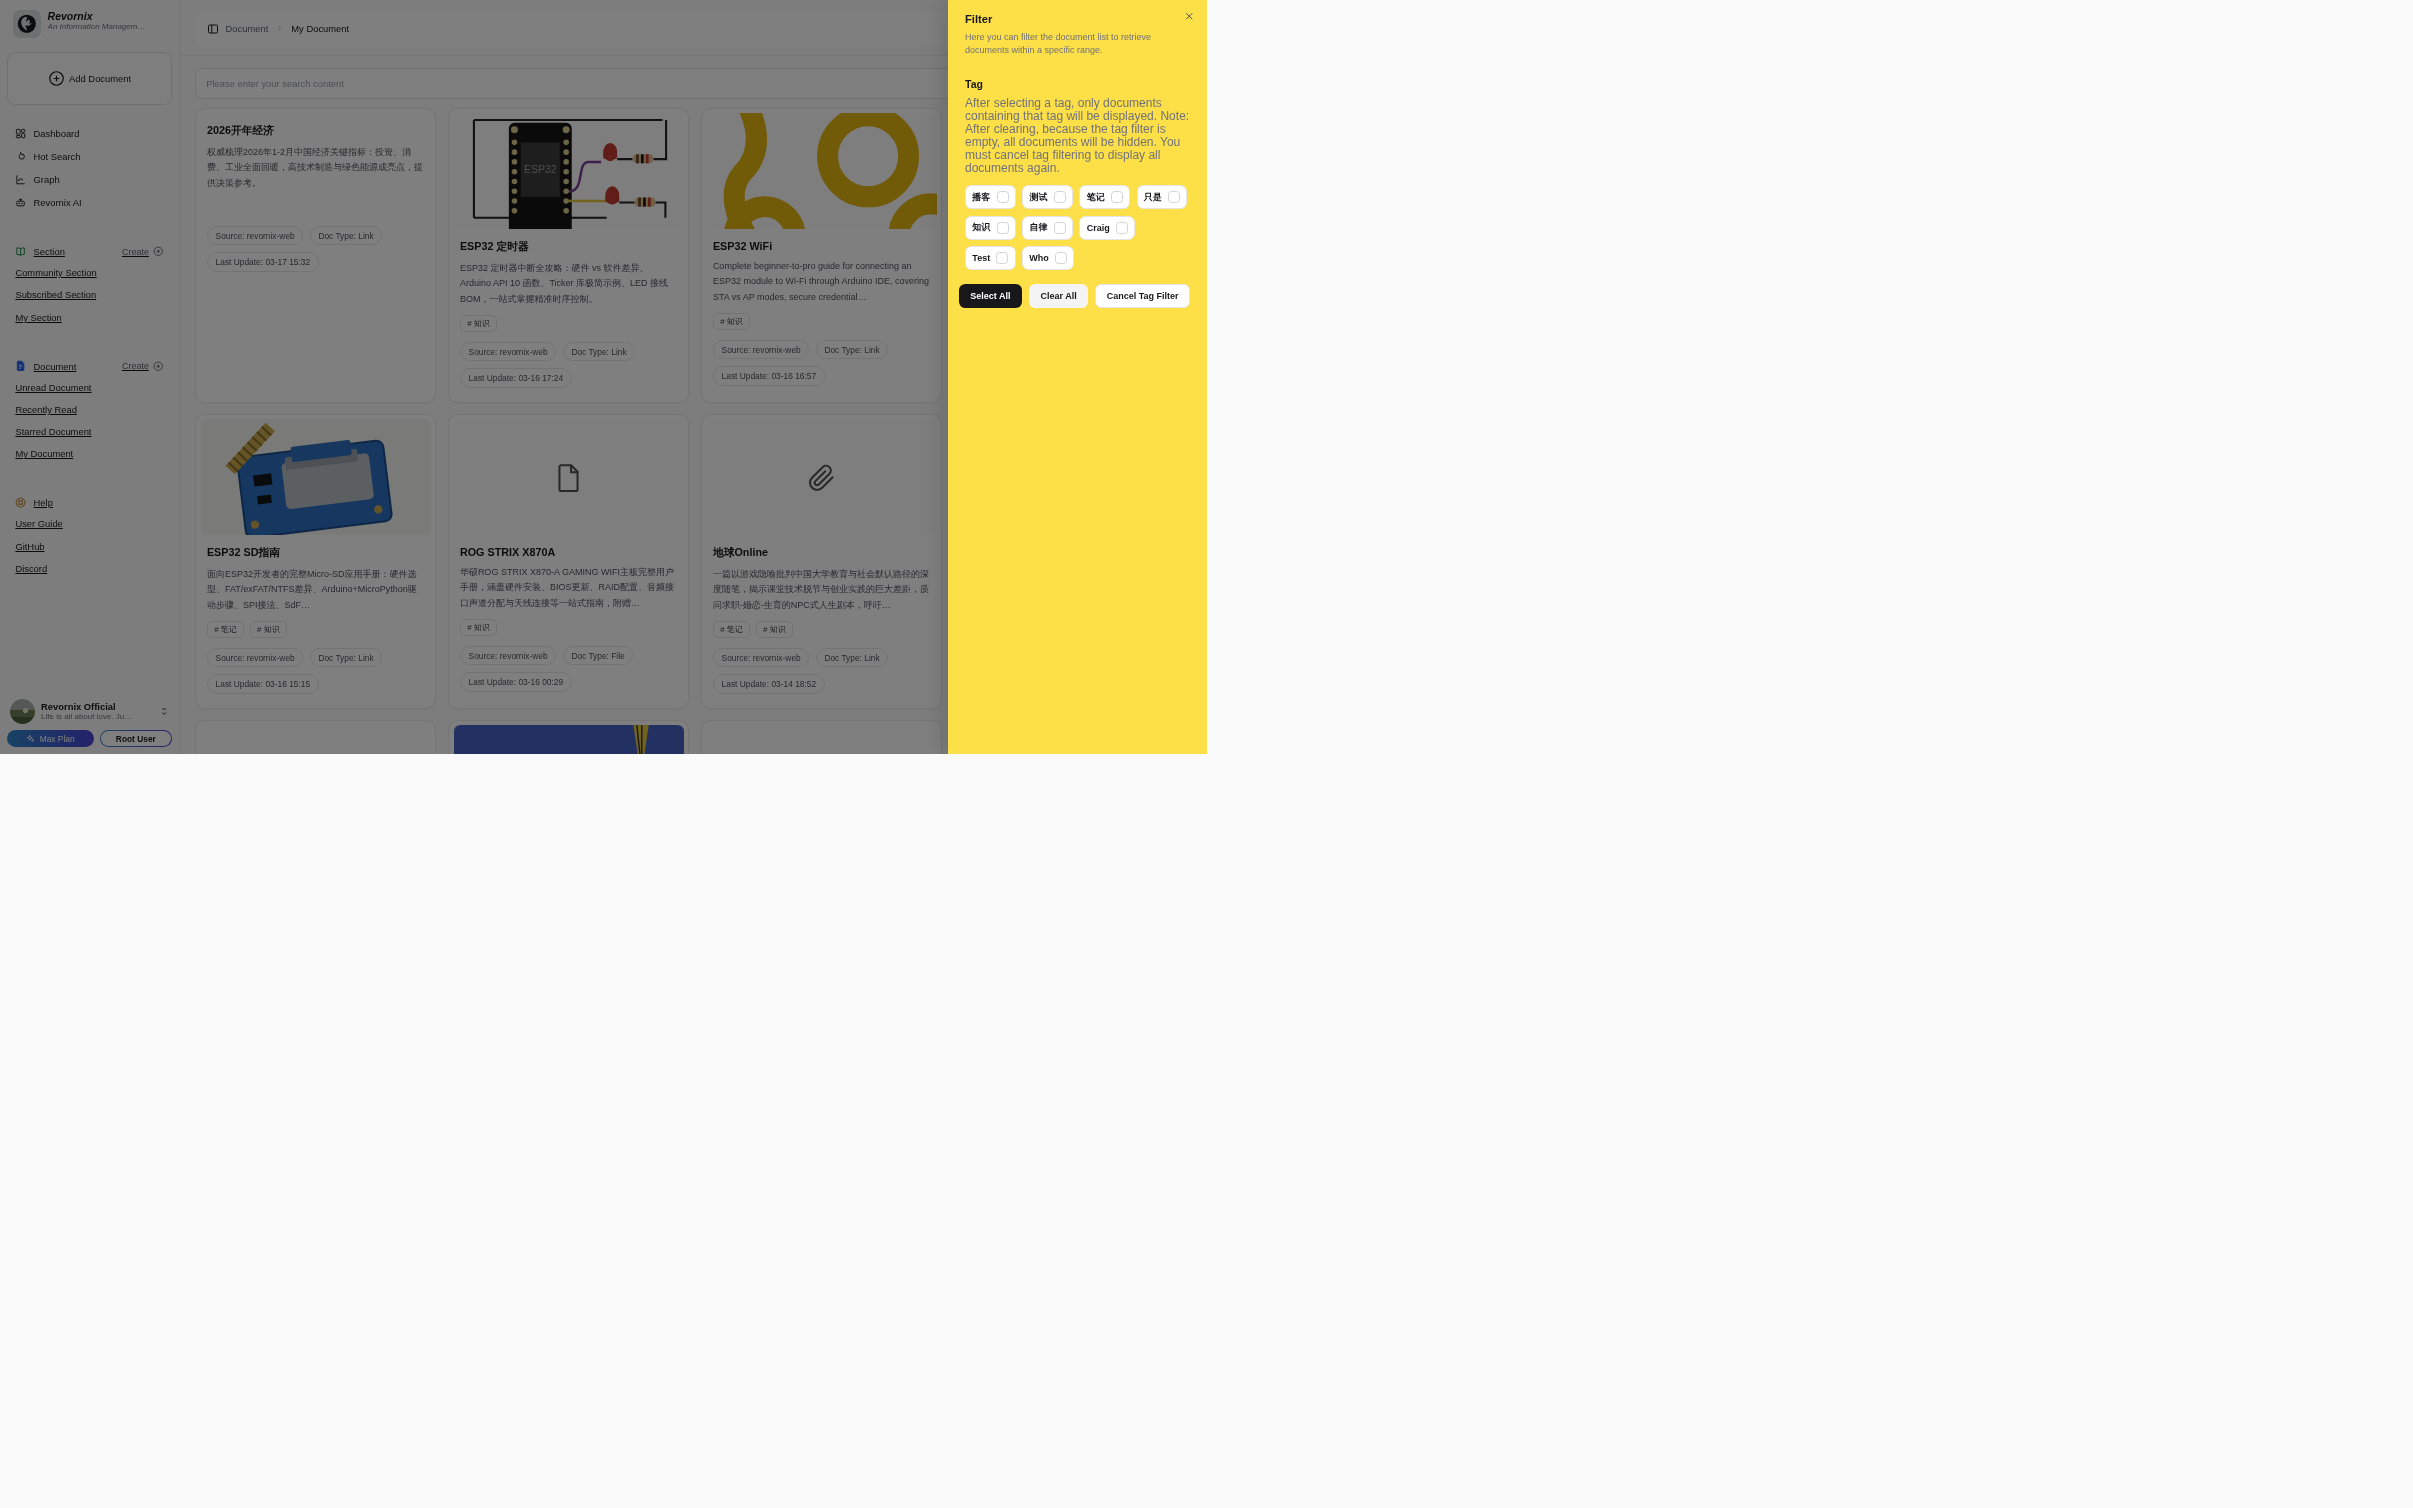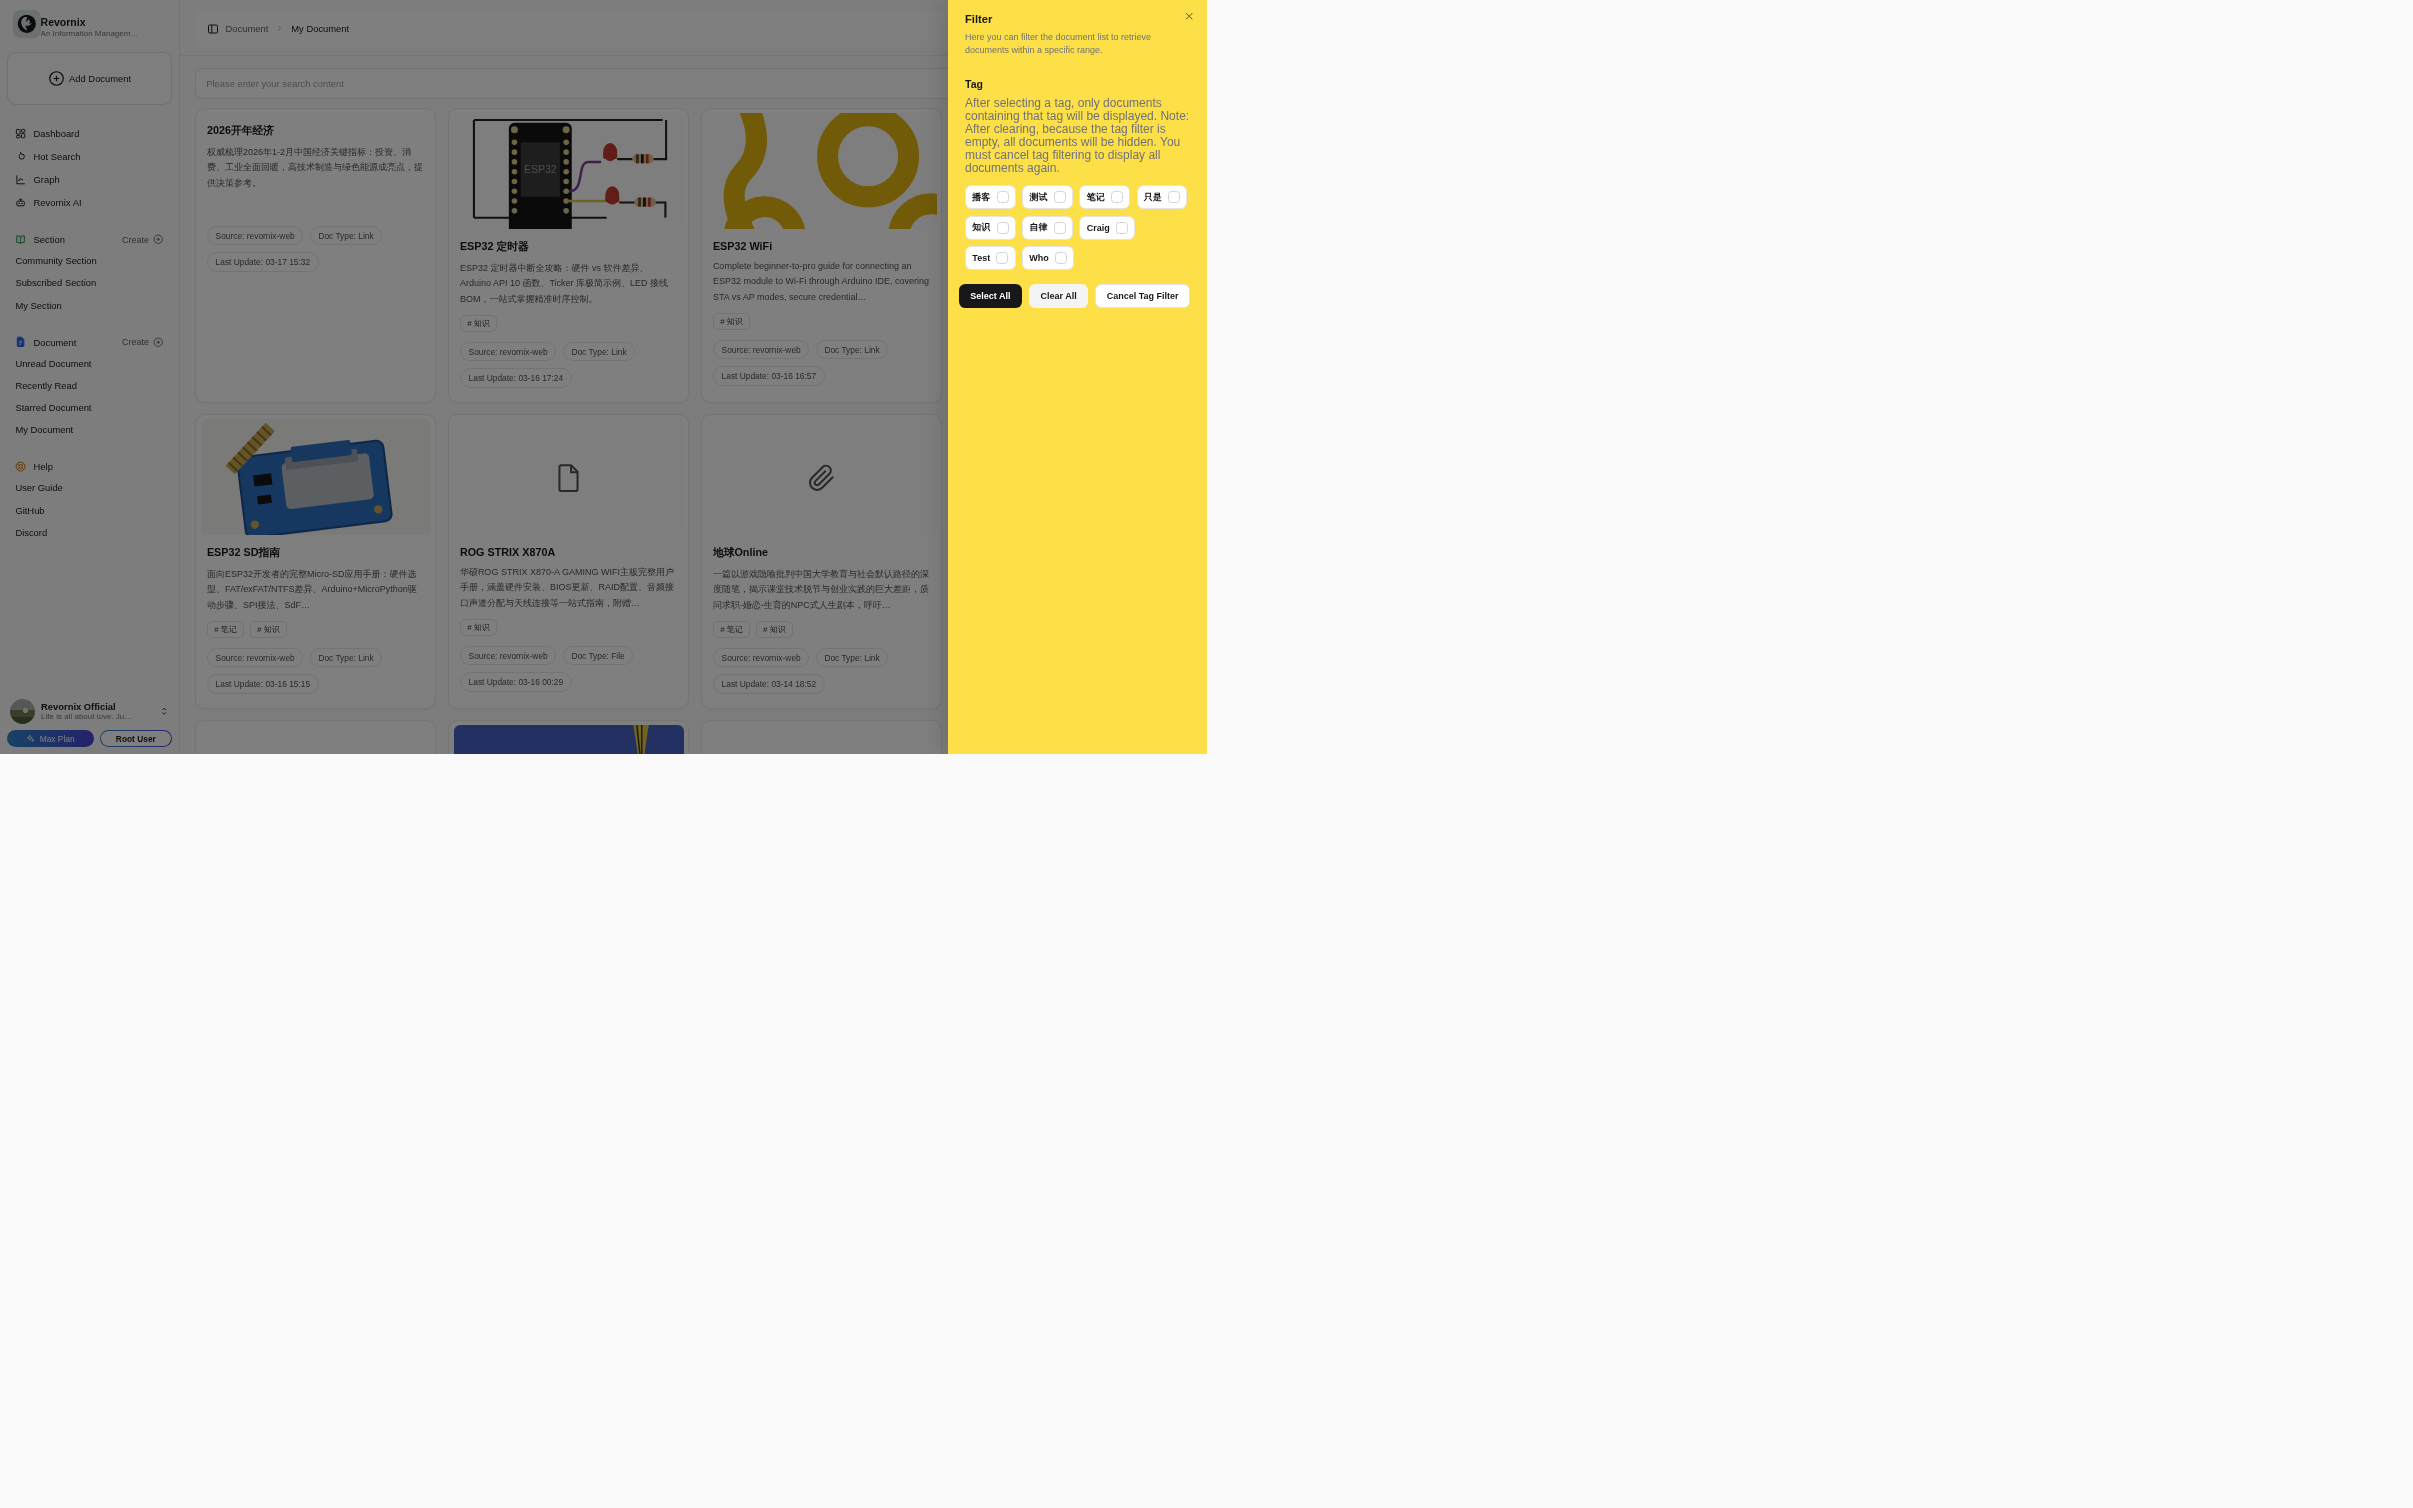--- a/index.html
+++ b/index.html
@@ -1,30 +1,30 @@
 <!DOCTYPE html>
 <html style="font-size:11.2px"><head>
 <meta charset="utf-8">
 <style>
   * { margin:0; padding:0; box-sizing:border-box; }
   html,body { width:1207px; height:754px; overflow:hidden; }
   body { font-family:"Liberation Sans","DejaVu Sans",sans-serif; background:#fafafa; color:#18181b; position:relative; }
 
   
   .sidebar { position:absolute; left:0; top:0; width:180px; height:754px; background:#fafafa; border-right:0.7px solid #ebebec; padding:0 7px; }
-  .logo-row { display:flex; align-items:flex-end; margin:9.8px 5.6px 0; }
+  .logo-row { display:flex; align-items:flex-start; gap:7px; margin:9.8px 5.6px 0;font-style:italic; }
   .logo-badge { width:28px; height:28px; border-radius:7px; background:#dbe0e2; display:flex; align-items:center; justify-content:center; flex:0 0 auto; }
   .logo-title { font-size:10.5px; font-weight:bold; line-height:12.6px; }
   .logo-sub { font-size:8px; color:#6f7178; white-space:nowrap; overflow:hidden; text-overflow:ellipsis; max-width:105px; }
   .add-card { margin:14px 0 0; height:53px; border:0.7px solid #e0e0e3; border-radius:8.4px; background:#fdfdfd; display:flex; flex-direction:row; align-items:center; justify-content:center; gap:4.2px; cursor:pointer; }
   .add-card .lbl { font-size:9.4px; }
   .nav { margin-top:17px; display:flex; flex-direction:column; }
   .nav-item { display:flex; align-items:center; gap:7px; height:23px; padding:0 8.4px; border-radius:5.6px; font-size:9.4px; cursor:pointer; }
   .nav-item svg, .group-head svg.gicon { flex:0 0 auto; }
-  .group { margin-top:16px; }
+  .group { margin-top:28px;text-decoration:underline; }
   .group-head { display:flex; align-items:center; gap:7px; height:19.6px; padding:0 8.4px; font-size:9.4px; }
   .group-head .create { margin-left:auto; display:flex; align-items:center; gap:4.2px; color:#5f6168; font-size:9px; cursor:pointer; }
   .group-items { display:flex; flex-direction:column; }
   .group-item { height:22.3px; display:flex; align-items:center; padding:0 8.4px; font-size:9.4px; border-radius:5.6px; cursor:pointer; }
   .user-box { position:absolute; left:7px; right:7px; bottom:7px; }
   .user-row { display:flex; align-items:center; gap:6.3px; padding:0 2.8px; cursor:pointer; }
   .avatar { width:25px; height:25px; border-radius:50%; flex:0 0 auto; background:
     radial-gradient(circle at 62% 46%, #e8e4c9 0 12%, transparent 13%),
     linear-gradient(180deg,#aab3ad 0 45%, #6e7f57 46% 70%, #4c5e3c 71% 100%); }
   .user-meta { min-width:0; flex:1; }

